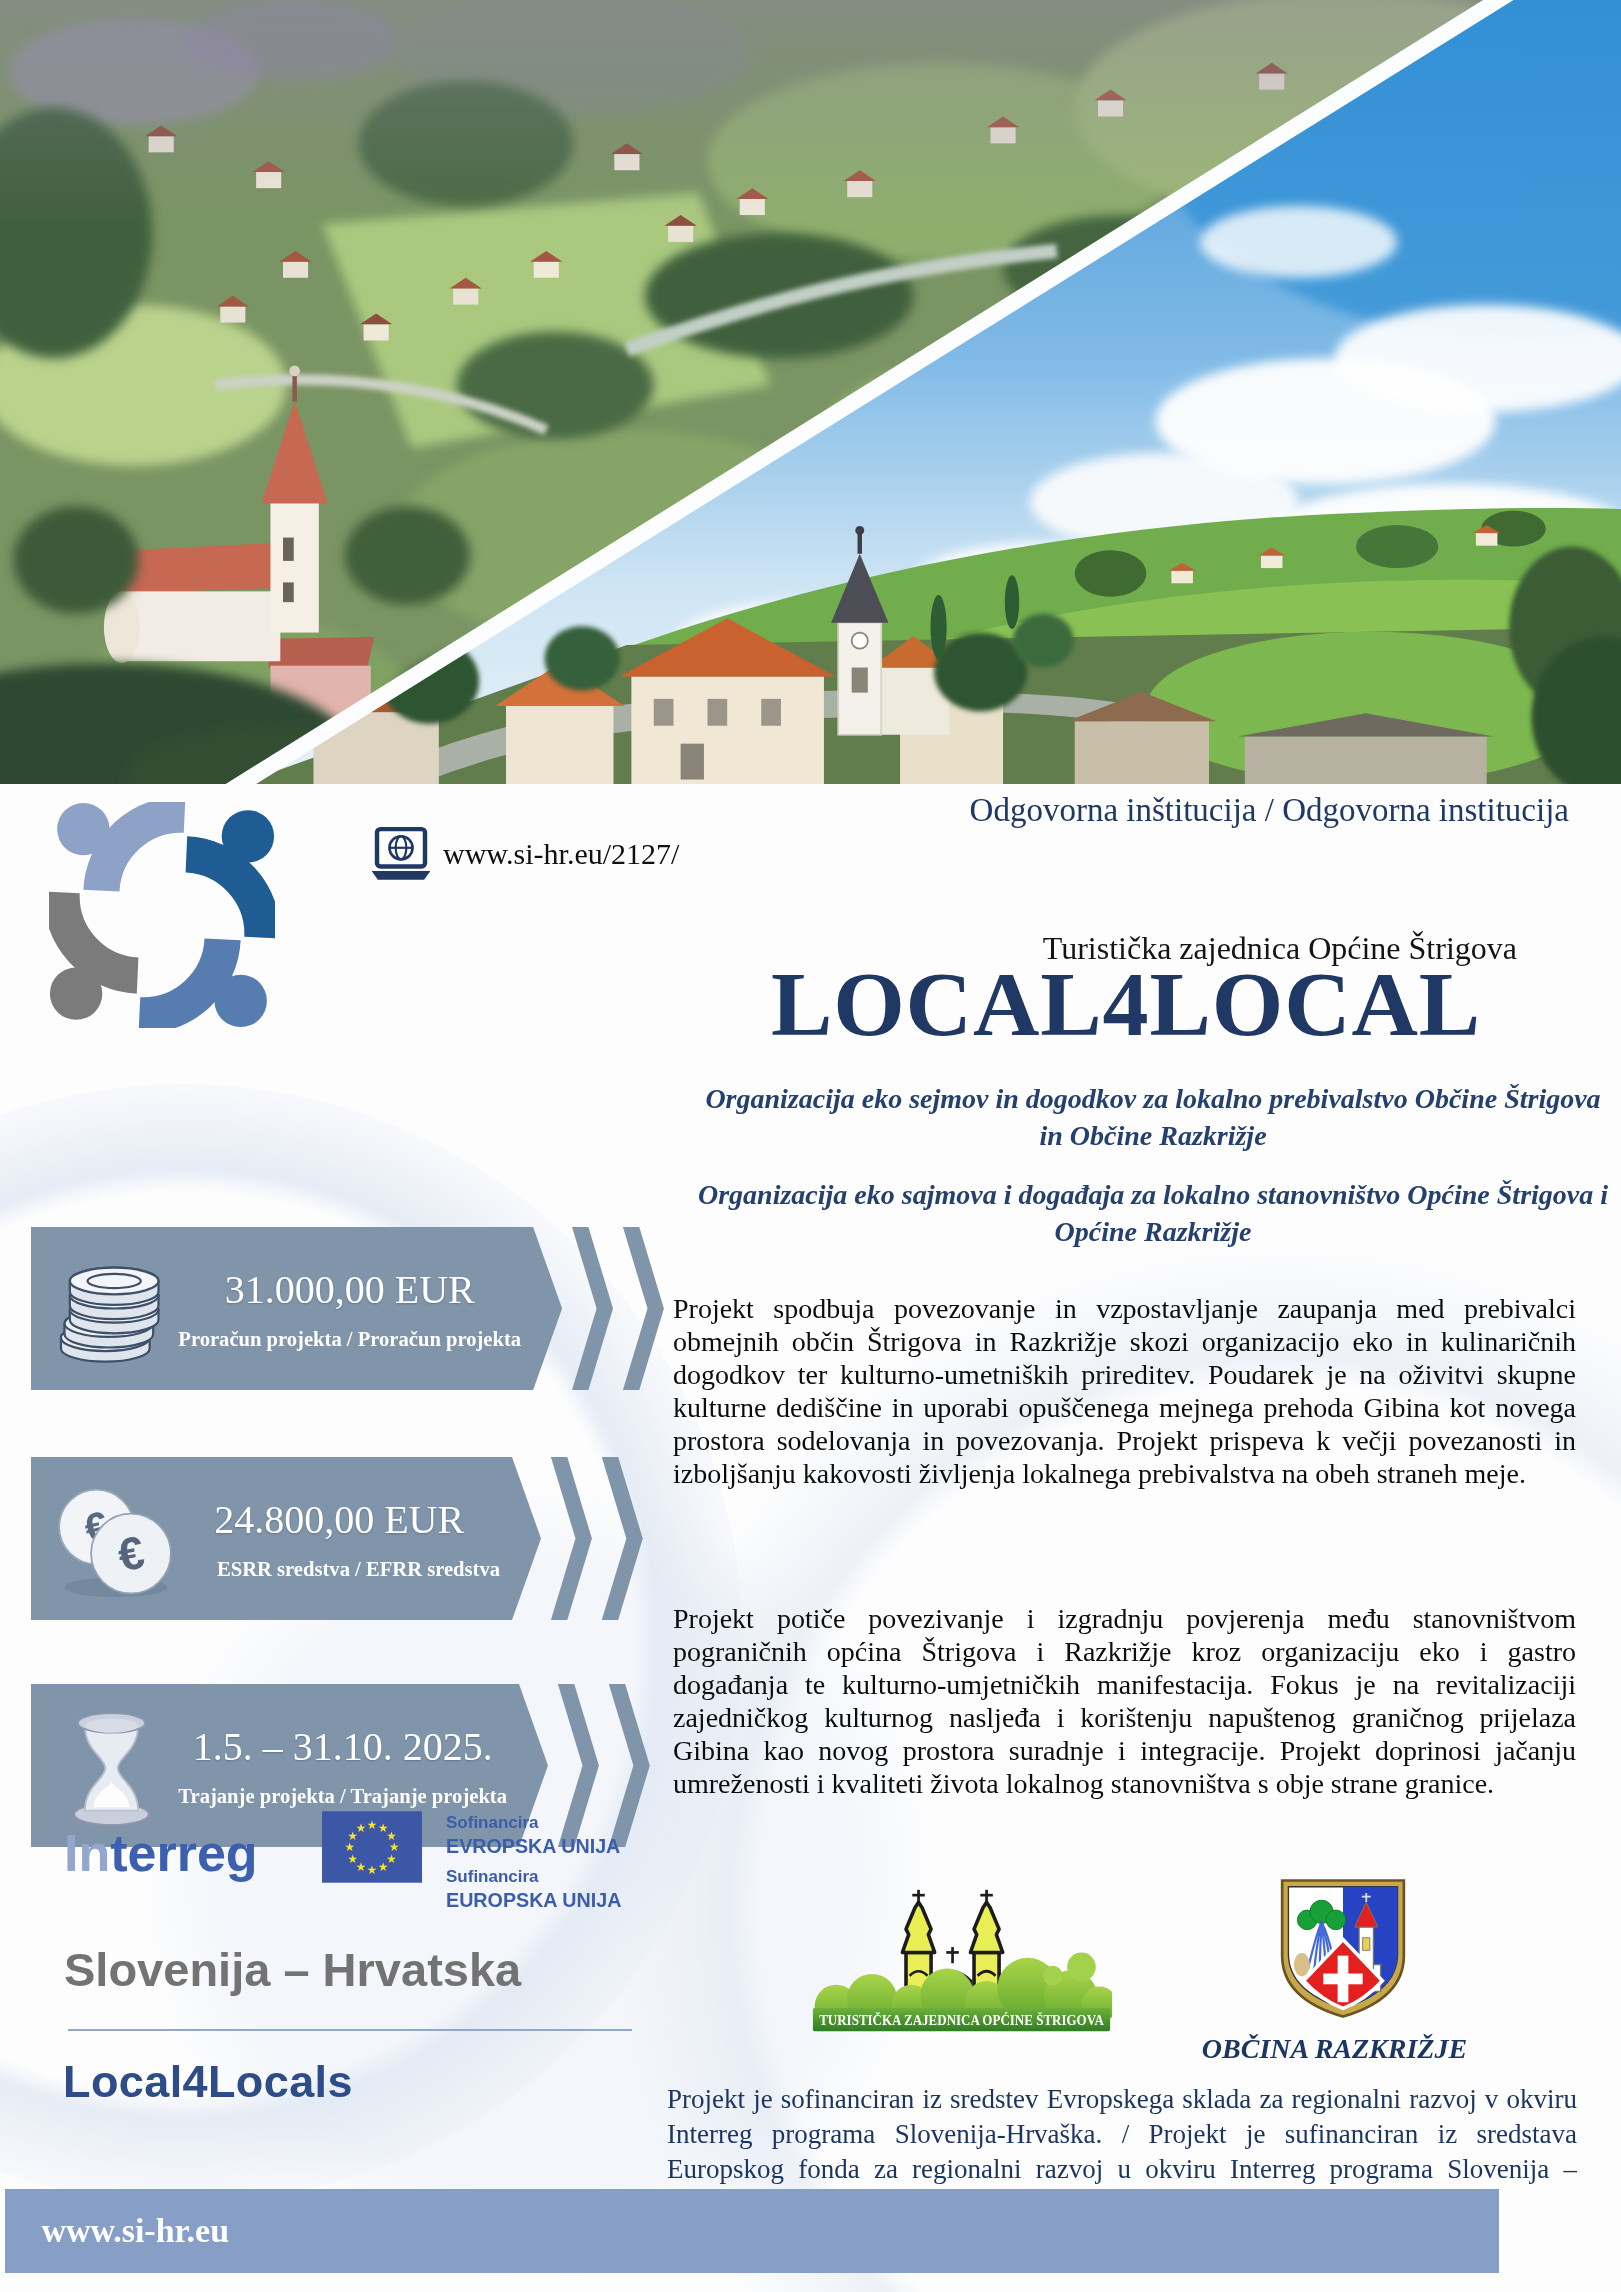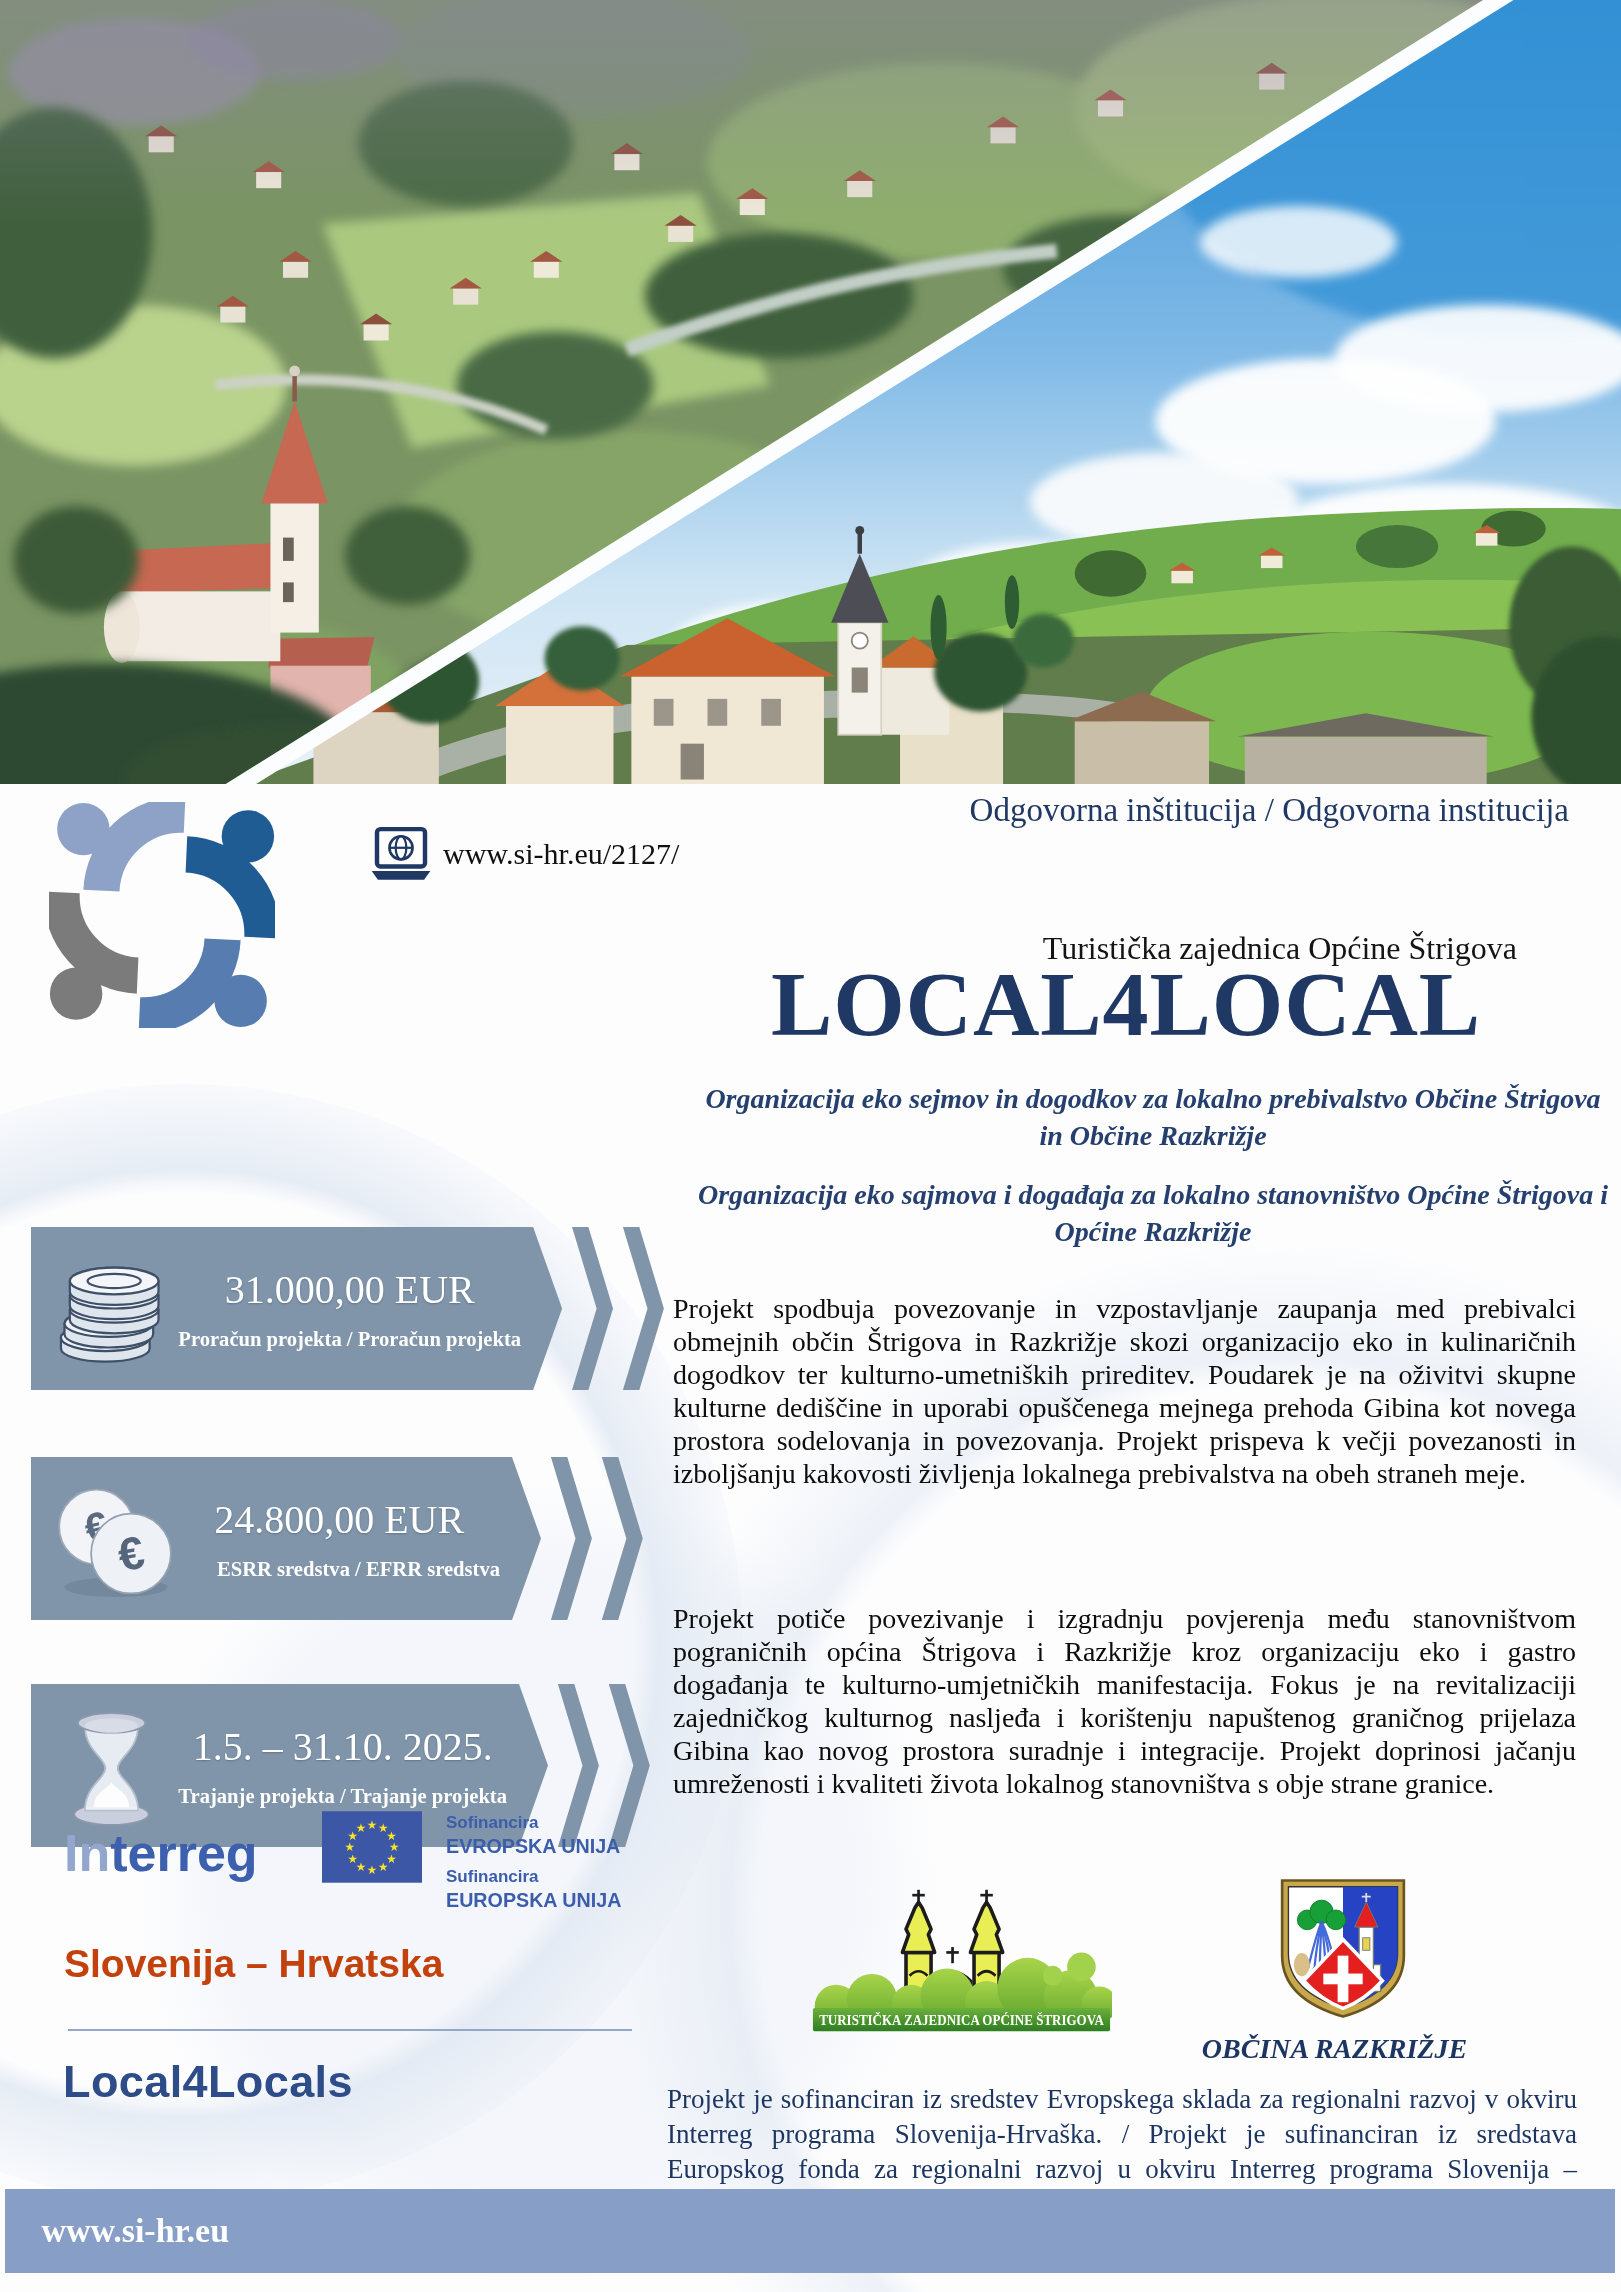--- a/index.html
+++ b/index.html
@@ -47,34 +47,34 @@
   .interreg-word{position:absolute;left:64px;top:1823px;font-family:"Liberation Sans",sans-serif;
                  font-size:52px;font-weight:bold;}
   .in-light{color:#93a6cd;} .in-dark{color:#3c5fae;}
   .eu-flag{position:absolute;left:322px;top:1811px;width:100px;height:72px;}
   .eu-text{position:absolute;left:446px;top:1813px;font-family:"Liberation Sans",sans-serif;
            font-weight:bold;color:#3b5dab;}
   .eu-small{font-size:17px;line-height:20.6px;}
   .eu-big{font-size:19.7px;line-height:24px;}
   .eu-block2{margin-top:9.9px;}
   .programme{position:absolute;left:64px;top:1942px;font-family:"Liberation Sans",sans-serif;
-             font-size:39px;font-weight:bold;color:#c2410c;}
+             font-size:47px;font-weight:bold;color:#737373;}
   .divider{position:absolute;left:68px;top:2029px;width:564px;height:1.8px;background:#93a7c7;}
   .acronym{position:absolute;left:63px;top:2056px;font-family:"Liberation Sans",sans-serif;
            font-size:45px;font-weight:bold;color:#2d4c88;letter-spacing:0.4px;}
 
   .strigova-logo{position:absolute;left:811px;top:1888px;width:301px;height:145px;}
   .razkrizje-logo{position:absolute;left:1275px;top:1875px;width:136px;height:147px;}
   .razkrizje-caption{position:absolute;left:1191px;top:2033px;width:287px;text-align:center;
                      font-size:28px;font-weight:bold;font-style:italic;color:#1d3661;}
 
   .disclaimer{position:absolute;left:667px;top:2082px;width:910px;font-size:27px;
               line-height:35px;color:#1d3661;text-align:justify;}
 
-  .footer{position:absolute;left:5.4px;top:2189px;width:1610px;height:84px;background:#879ec6;}
+  .footer{position:absolute;left:5.4px;top:2189px;width:1494px;height:84px;background:#879ec6;}
   .footer-text{position:absolute;left:36px;top:50%;transform:translateY(-50%);
                color:#fff;font-size:34px;font-weight:bold;}
 </style>
 </head>
 <body>
 
 <div class="page">
 
   <svg class="photo" viewBox="0 0 1810 875" preserveAspectRatio="none">
     <defs>

